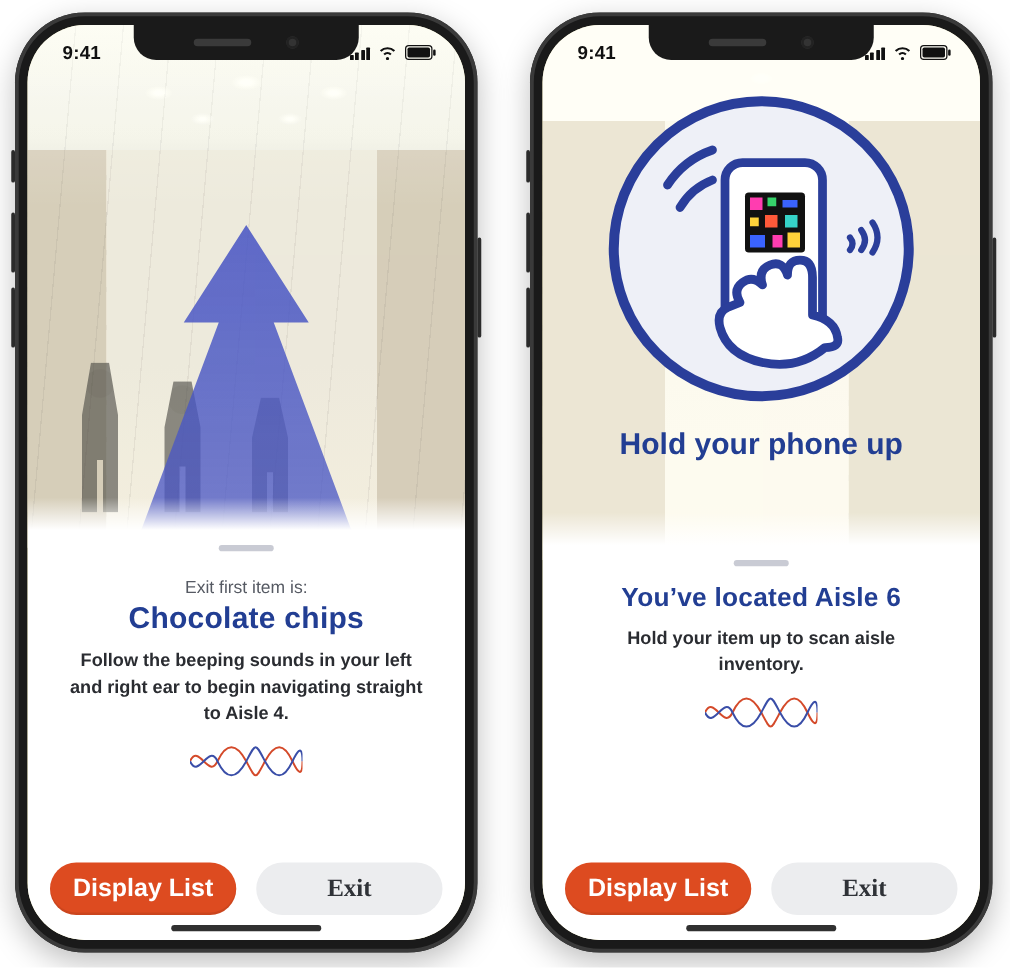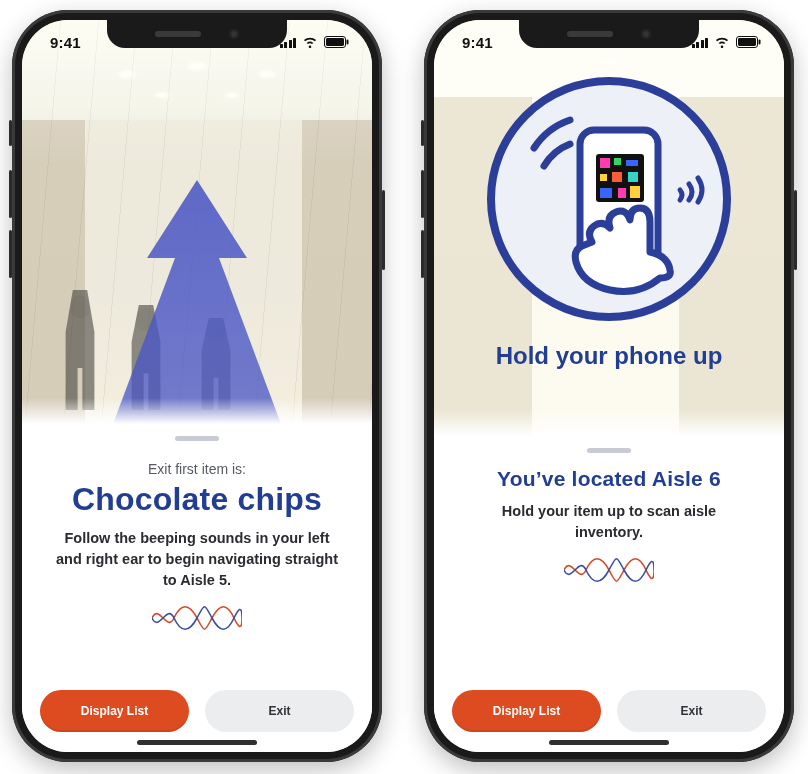--- a/index.html
+++ b/index.html
@@ -208,50 +208,50 @@
     background:#c9cbd4; margin:12px auto 6px;
   }
   .sheet .content {
     padding: 6px 28px 0;
     text-align:center;
   }
   .eyebrow {
     font-size:14px; color:#565a63; margin:8px 0 4px;
   }
   .title {
-    font-size:32px; line-height:1.15; font-weight:800;
+    font-size:24px; line-height:1.15; font-weight:800;
     color:#223e93;
     margin:2px 0 10px;
     letter-spacing:0.2px;
   }
   .title.small { font-size:21px; }
   .body {
     font-size:14.5px; line-height:1.45;
     color:#2a2c31; font-weight:600;
     margin:0 6px;
   }
   .wave { margin:14px auto 0; width:90px; height:26px; }
   .wave svg{width:100%;height:100%;display:block;}
 
   .btn-row {
     position:absolute; left:0; right:0; bottom:20px;
     display:flex; gap:16px; padding:0 18px;
   }
   .btn {
     flex:1; height:42px;
     border:none; border-radius:22px;
-    font-size:12px; font-weight:700;
+    font-size:20px; font-weight:700;
     cursor:pointer;
   }
   .btn.primary {
     background:#dd4b20; color:#fff;
     box-shadow: inset 0 -2px 0 rgba(0,0,0,0.08);
   }
   .btn.secondary {
-    background:#ecedef; color:#2f3237;
+    background:#ecedef; color:#2f3237;font-family:Liberation Serif, serif;
   }
 
   .home-indicator{
     position:absolute; bottom:7px; left:50%;
     transform:translateX(-50%);
     width:120px; height:5px; border-radius:3px;
     background:#1a1a1a; opacity:.9;
   }
 </style>
 </head>
@@ -312,21 +312,21 @@
           </svg>
         </div>
       </div>
 
       <div class="sheet h1">
         <div class="fade"></div>
         <div class="handle"></div>
         <div class="content">
           <div class="eyebrow">Exit first item is:</div>
           <div class="title">Chocolate chips</div>
-          <div class="body">Follow the beeping sounds in your left and right ear to begin navigating straight to Aisle 5.</div>
+          <div class="body">Follow the beeping sounds in your left and right ear to begin navigating straight to Aisle 4.</div>
           <div class="wave">
             <svg viewBox="0 0 90 26">
               <path d="M0 13 C 7 -2, 15 28, 22 13 S 37 -2, 45 13 52 28, 60 13 75 -2, 82 13 90 20, 90 13" fill="none" stroke="#d44a2a" stroke-width="1.6"></path>
               <path d="M0 13 C 7 28, 15 -2, 22 13 S 37 28, 45 13 52 -2, 60 13 75 28, 82 13 90 6, 90 13" fill="none" stroke="#3a4ea8" stroke-width="1.6"></path>
             </svg>
           </div>
         </div>
         <div class="btn-row">
           <button class="btn primary">Display List</button>
           <button class="btn secondary">Exit</button>

